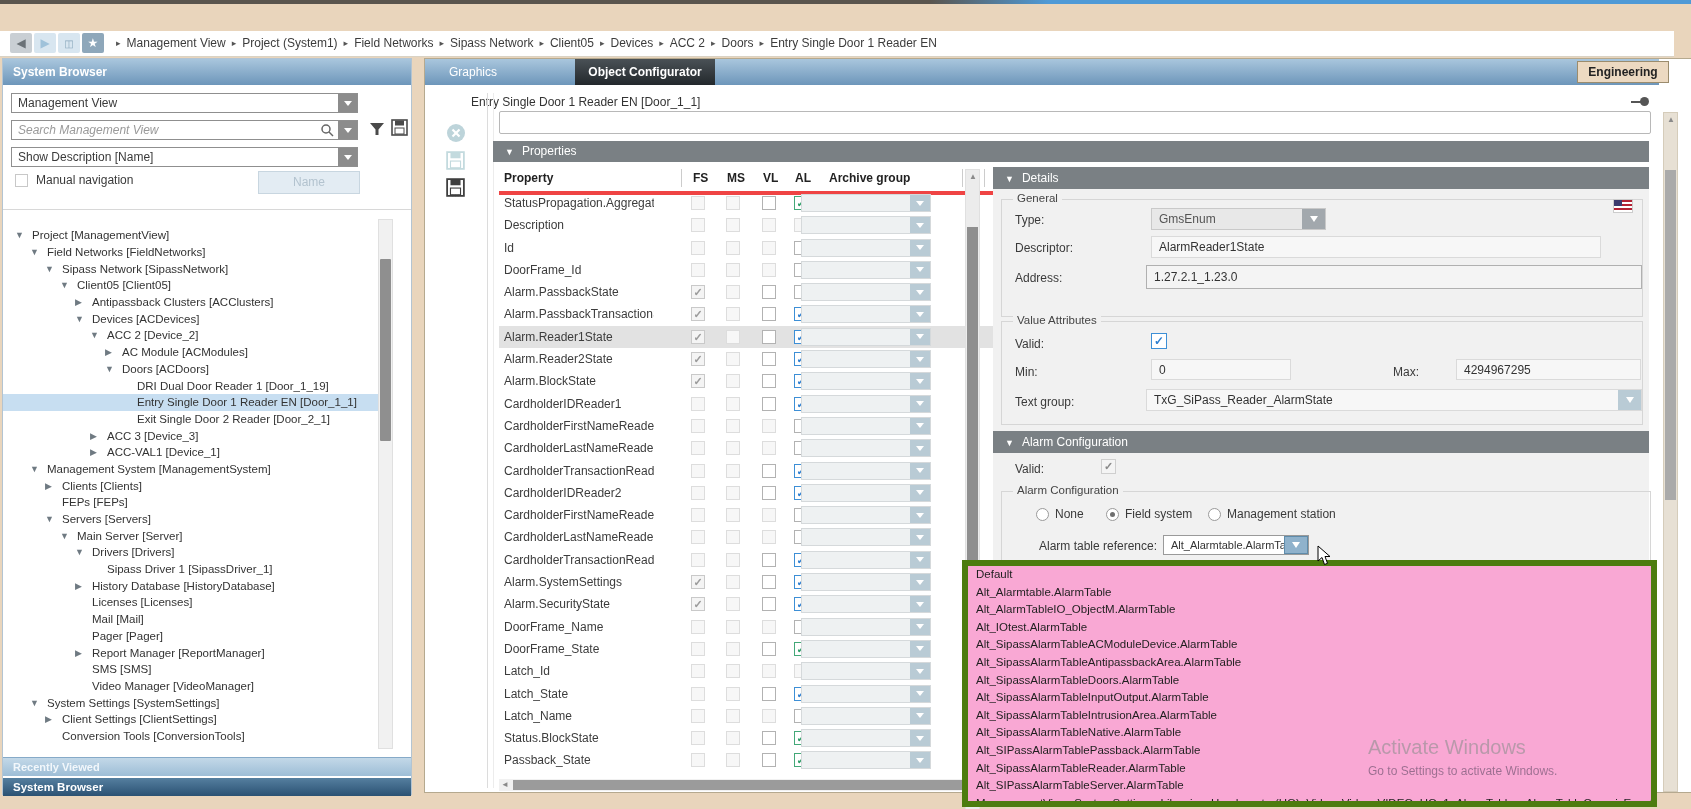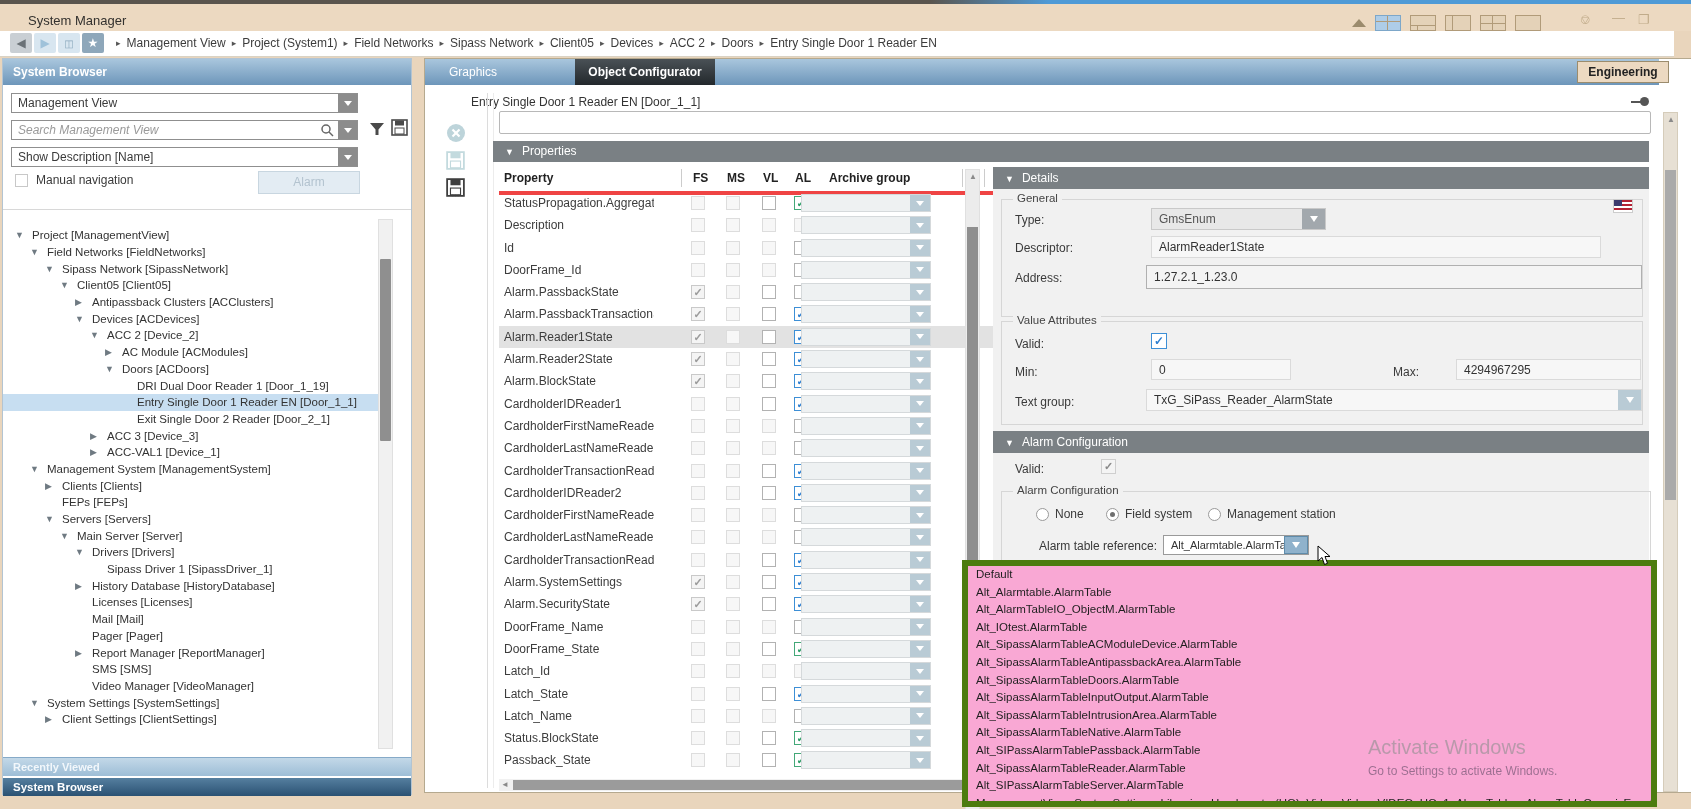--- a/index.html
+++ b/index.html
@@ -132,45 +132,20 @@
   #pin .stem{position:absolute;left:0;top:4px;width:10px;height:1.5px;background:#555;}
 
   svg{display:block;}
 </style>
 </head>
 <body>
 
 <div id="screen">
 
   <div class="abs" id="topstrip"></div>
-  <div class="abs" id="titlebar">
-    <div class="abs" id="title-text">System Manager</div>
-    <div class="abs winlayouts" style="left:1352px;">
-      <span class="tri-up"></span>
-      <span class="lay active">
-          <i style="left:11px;top:0;width:1px;height:14px;"></i>
-          <i style="left:0;top:5px;width:24px;height:1px;"></i>
-        </span>
-      <span class="lay">
-          <i style="left:0;top:9px;width:24px;height:1px;"></i>
-          <i style="left:6px;top:9px;width:1px;height:5px;"></i>
-        </span>
-      <span class="lay">
-          <i style="left:6px;top:0;width:1px;height:14px;"></i>
-        </span>
-      <span class="lay">
-          <i style="left:11px;top:0;width:1px;height:14px;"></i>
-          <i style="left:0;top:7px;width:24px;height:1px;"></i>
-        </span>
-      <span class="lay"></span>
-    </div>
-    <span class="abs titlebar-glyph" style="left:1580px;top:8px;">⎊</span>
-    <span class="abs titlebar-glyph" style="left:1612px;top:6px;">—</span>
-    <span class="abs titlebar-glyph" style="left:1638px;top:8px;">❐</span>
-  </div>
 
   <div class="abs" id="crumbbar">
     <div class="abs navbtn" style="left:10px;background:#c9cfd4;color:#6b7277;">◀</div>
     <div class="abs navbtn" style="left:34px;background:#d8e6f0;color:#9fc2da;">▶</div>
     <div class="abs navbtn" style="left:58px;background:#d8e6f0;color:#8ba9bd;font-size:10px;">◫</div>
     <div class="abs navbtn" style="left:82px;background:#8ea7ba;color:#fff;">★</div>
     <div class="abs" id="crumbs">
         <span class="crumb-sep">▸</span>
         <span class="crumb">Management View</span>
         <span class="crumb-sep">▸</span>
@@ -229,21 +204,21 @@
 
     <div class="abs combo" style="left:8px;top:88px;width:347px;height:20px;">
       <span class="val">Show Description [Name]</span>
       <span class="dbtn">
           <span class="tri"></span>
         </span>
     </div>
 
     <span class="abs cb" style="left:12px;top:115px;border-color:#c8c8c8;"></span>
     <span class="abs" style="left:33px;top:114px;font-size:12px;">Manual navigation</span>
-    <div class="abs" id="send-btn">Alarm</div>
+    <div class="abs" id="send-btn">Name</div>
 
     <div class="abs" id="lp-divider"></div>
 
     <div class="abs" id="tree">
         <div class="trow" style="padding-left: 12px;">
           <span class="tw">▼</span>
           <span class="lbl">Project [ManagementView]</span>
         </div>
         <div class="trow" style="padding-left: 27px;">
           <span class="tw">▼</span>
@@ -353,20 +328,24 @@
           <span class="tw">▶</span>
           <span class="lbl">Video Manager [VideoManager]</span>
         </div>
         <div class="trow" style="padding-left: 27px;">
           <span class="tw">▼</span>
           <span class="lbl">System Settings [SystemSettings]</span>
         </div>
         <div class="trow" style="padding-left: 42px;">
           <span class="tw">▶</span>
           <span class="lbl">Client Settings [ClientSettings]</span>
+        </div>
+        <div class="trow leaf" style="padding-left: 42px;">
+          <span class="tw">▶</span>
+          <span class="lbl">Conversion Tools [ConversionTools]</span>
         </div>
       </div>
     <div class="abs" id="tree-scroll"></div>
     <div class="abs" id="tree-thumb"></div>
 
     <div class="abs" id="rv-bar">Recently Viewed</div>
     <div class="abs" id="sb-bar">System Browser</div>
   </div>
 
   <div class="abs" id="mainpanel">

